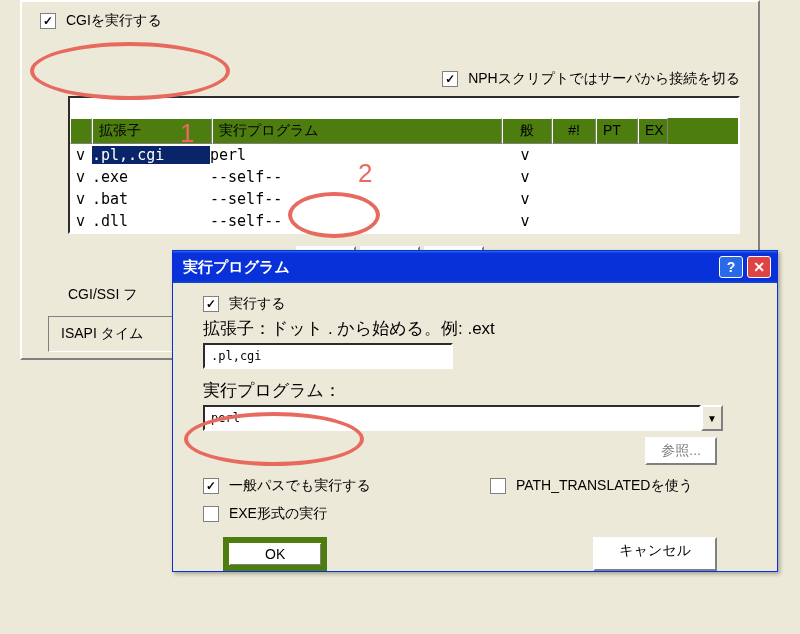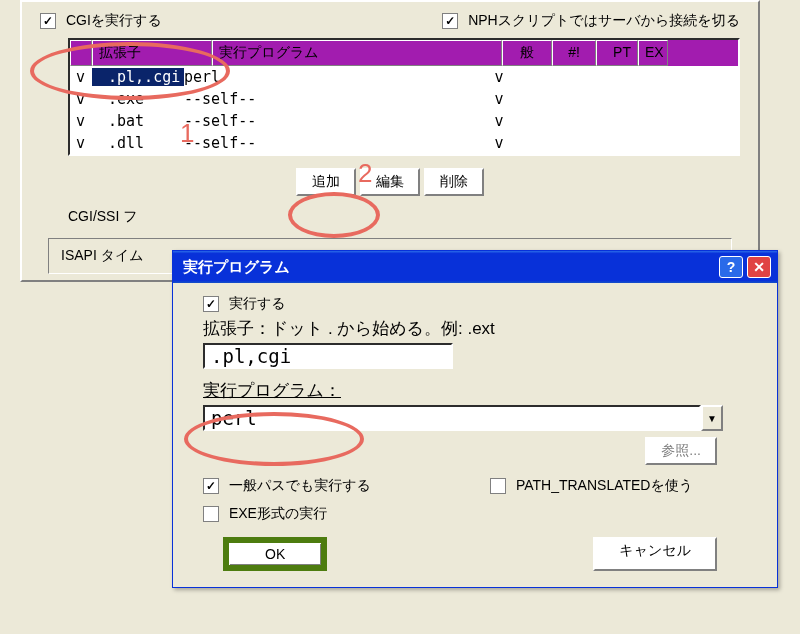--- a/index.html
+++ b/index.html
@@ -18,21 +18,21 @@
     position: absolute;
     left: 20px;
     top: 0;
     width: 740px;
     background: #ece9d8;
     border: 2px solid #fff;
     border-right-color: #808080;
     border-bottom-color: #808080;
     padding: 6px;
   }
-  .chk-row { display: flex; gap: 32px; padding: 4px 12px; }
+  .chk-row { display: flex; gap: 40px; padding: 4px 12px; flex-direction: column; }
   .chk {
     width: 16px; height: 16px;
     background: #fff;
     border: 1px solid #808080;
     display: inline-flex;
     align-items: center;
     justify-content: center;
     margin-right: 6px;
     font-size: 12px;
     line-height: 1;
@@ -41,42 +41,43 @@
   .chk.checked::after { content: "✓"; color: #000; font-weight: bold; }
   .list-box {
     margin: 4px 12px 8px 40px;
     background: #fff;
     border: 2px inset #fff;
     border-top-color: #808080;
     border-left-color: #808080;
   }
   .list-header {
     display: flex;
-    background: #a21caf;
+    background: #4d7c0f;
+    margin-top: 20px;
   }
   .list-header .col {
     border: 1px solid;
     border-color: #fff #808080 #808080 #fff;
     padding: 3px 6px;
     font-size: 14px;
   }
   .col-ext { width: 120px; }
   .col-prog { width: 290px; }
   .col-gen { width: 50px; text-align: center;}
   .col-hash { width: 44px; text-align:center;}
-  .col-pt { width: 42px; text-align: right; }
+  .col-pt { width: 42px; }
   .col-ex { width: 30px; }
   .list-body .row {
     display: flex;
     font-family: "MS Gothic", monospace;
     font-size: 15px;
     padding: 2px 0;
   }
   .row .c0 { width: 22px; padding-left:6px;}
-  .row .c1 { width: 92px; padding: 0 16px;}
+  .row .c1 { width: 118px; padding: 0 0;}
   .row .c2 { width: 290px; }
   .row .c3 { width: 50px; text-align:center;}
   .row.sel .c1 { background:#0a246a; color:#fff; }
   .btn {
     display:inline-block;
     background:#ffffff;
     border:2px solid;
     border-color:#fff #808080 #808080 #fff;
     padding:3px 14px;
     font-size:14px;
@@ -114,29 +115,29 @@
   .title-btns { display:flex; gap:4px; }
   .title-btn {
     width:24px;height:22px;
     border:1px solid #fff;
     border-radius:3px;
     display:flex;align-items:center;justify-content:center;
     font-weight:bold;font-size:14px;color:#fff;
   }
   .title-btn.help { background:#2a6ae9; }
   .title-btn.close { background:#e04343; }
-  .dlg-body { padding:12px 20px 16px 30px; }
+  .dlg-body { padding:12px 20px 0 30px; }
   .field-label { font-size:17px; margin:4px 0 3px 0;}
   .text-input {
     background:#fff;
     border:2px inset;
     border-color:#808080 #fff #fff #808080;
     padding:3px 6px;
     font-family:"MS Gothic",monospace;
-    font-size:19px;
+    font-size:12px;
     width:250px;
     height:26px;
   }
   .combo {
     display:flex;
     width:520px;
   }
   .combo .text-input { flex:1; }
   .combo .drop {
     width:22px;height:26px;
@@ -247,21 +248,21 @@
   </div>
   <div class="dlg-body">
     <label>
       <span class="chk checked"></span>
       <span>実行する</span>
     </label>
 
     <div class="field-label">拡張子：ドット . から始める。例: .ext</div>
     <input class="text-input" value=".pl,cgi" style="">
 
-    <div class="field-label" style="margin-top:10px;text-decoration:underline;">実行プログラム：</div>
+    <div class="field-label" style="margin-top:10px;">実行プログラム：</div>
     <div class="combo">
       <input class="text-input" value="perl" style="">
       <div class="drop">▼</div>
     </div>
 
     <div class="browse-row">
       <span class="btn disabled">参照...</span>
     </div>
 
     <div class="check-grid">

